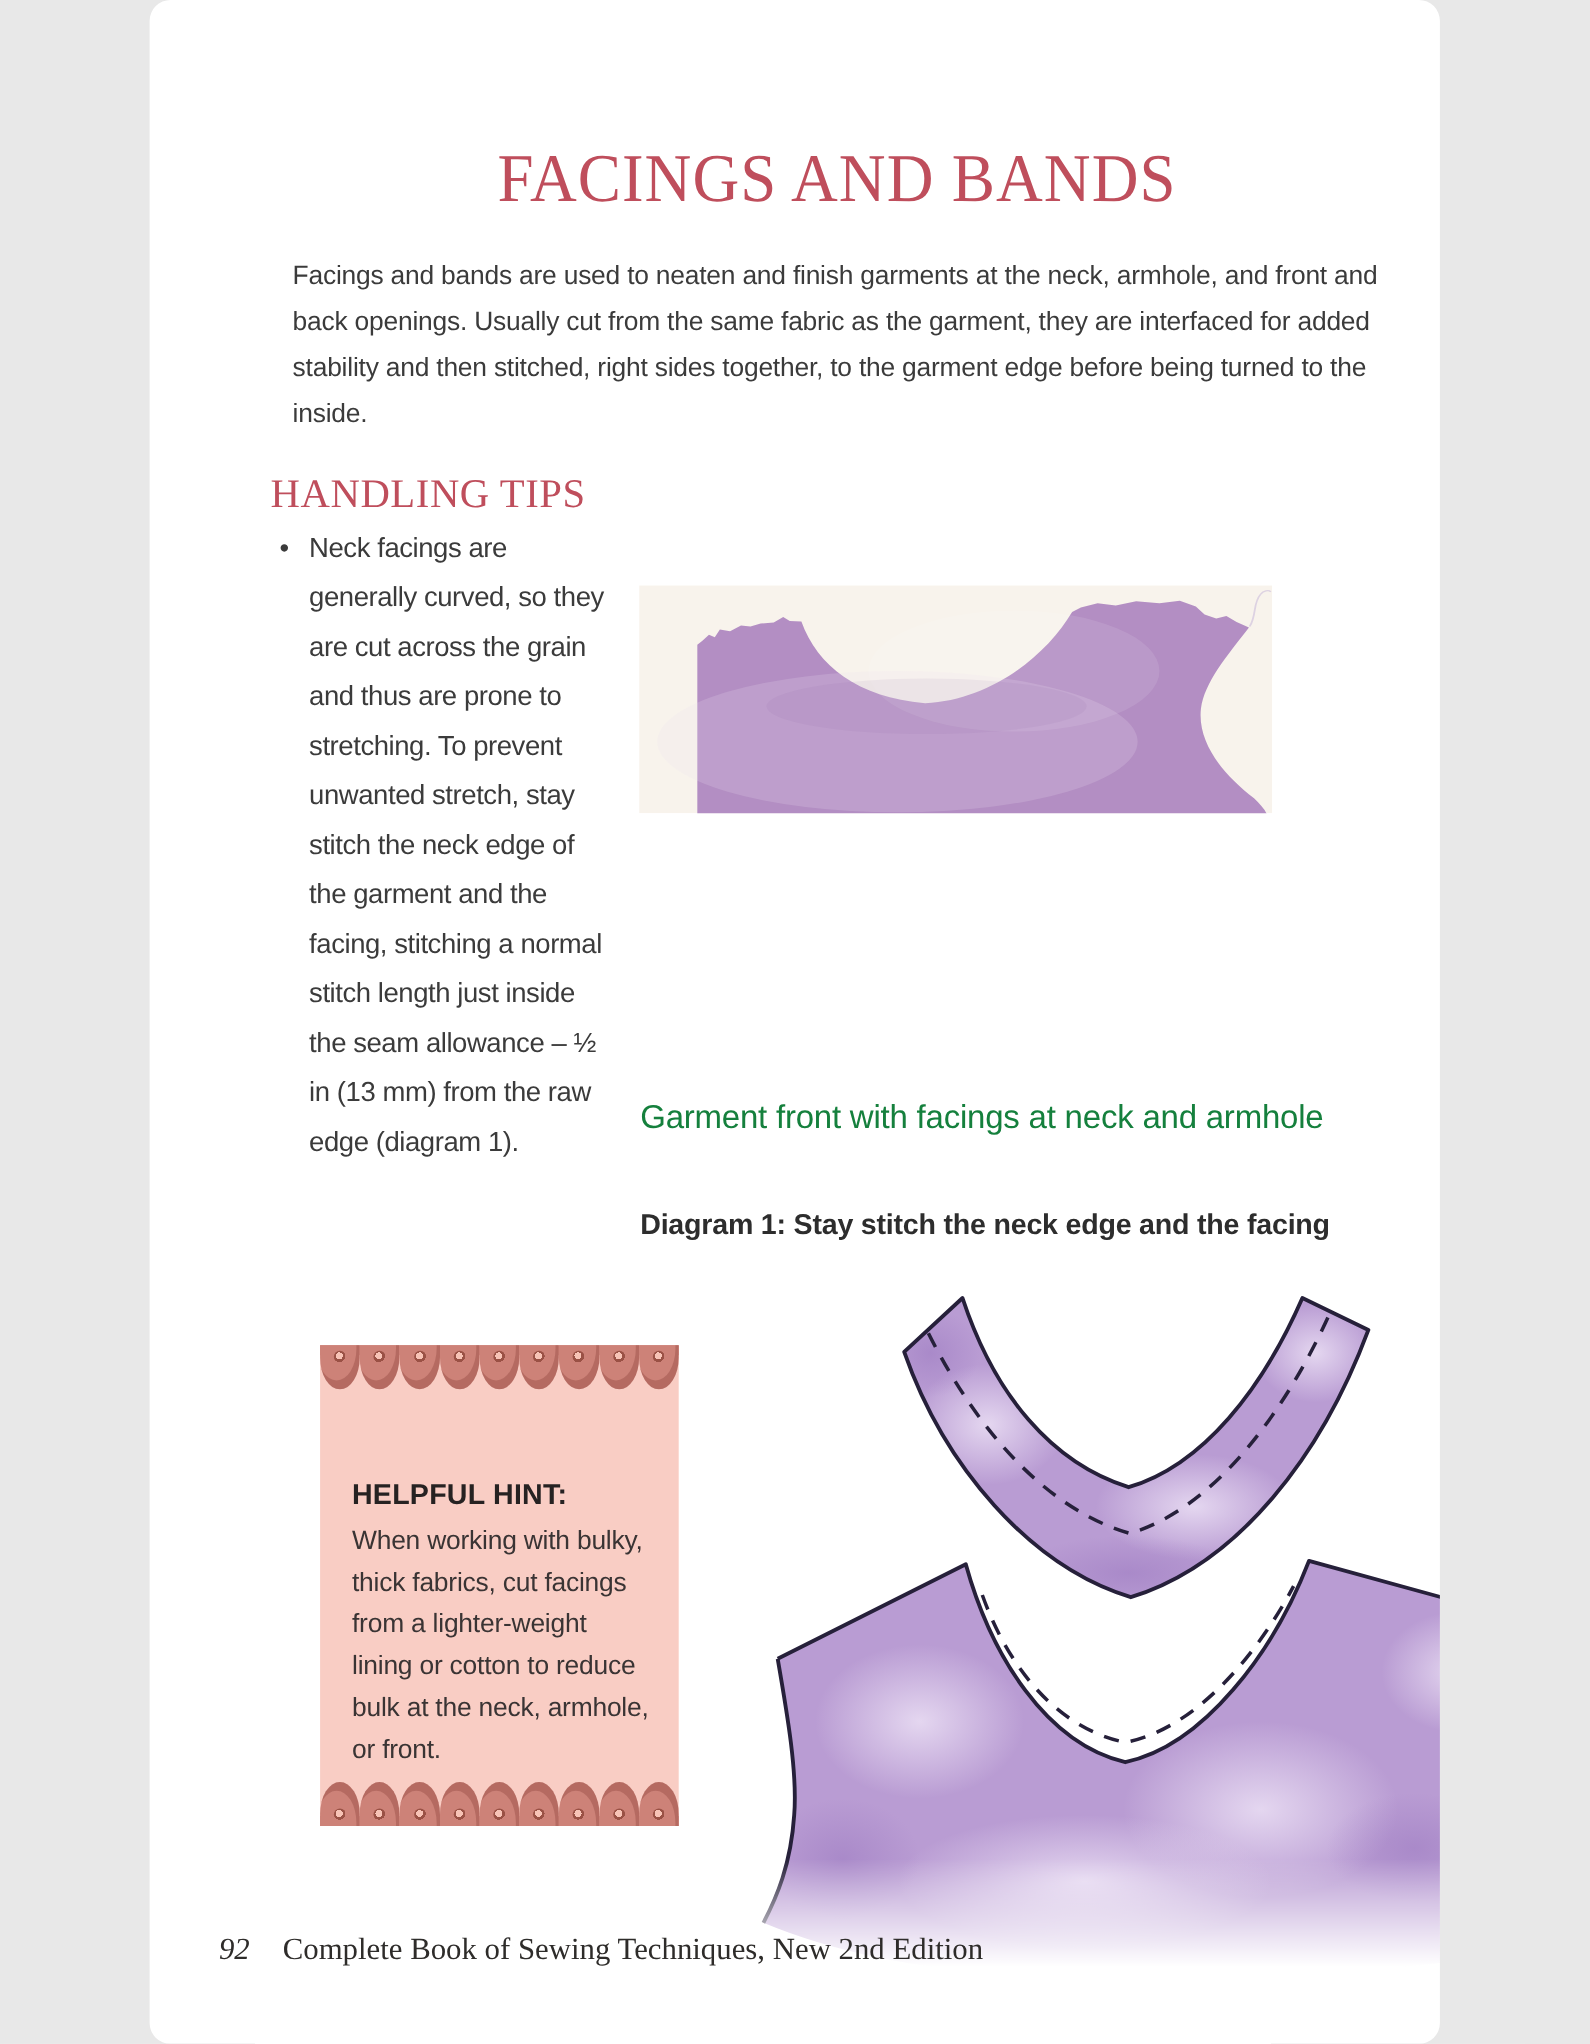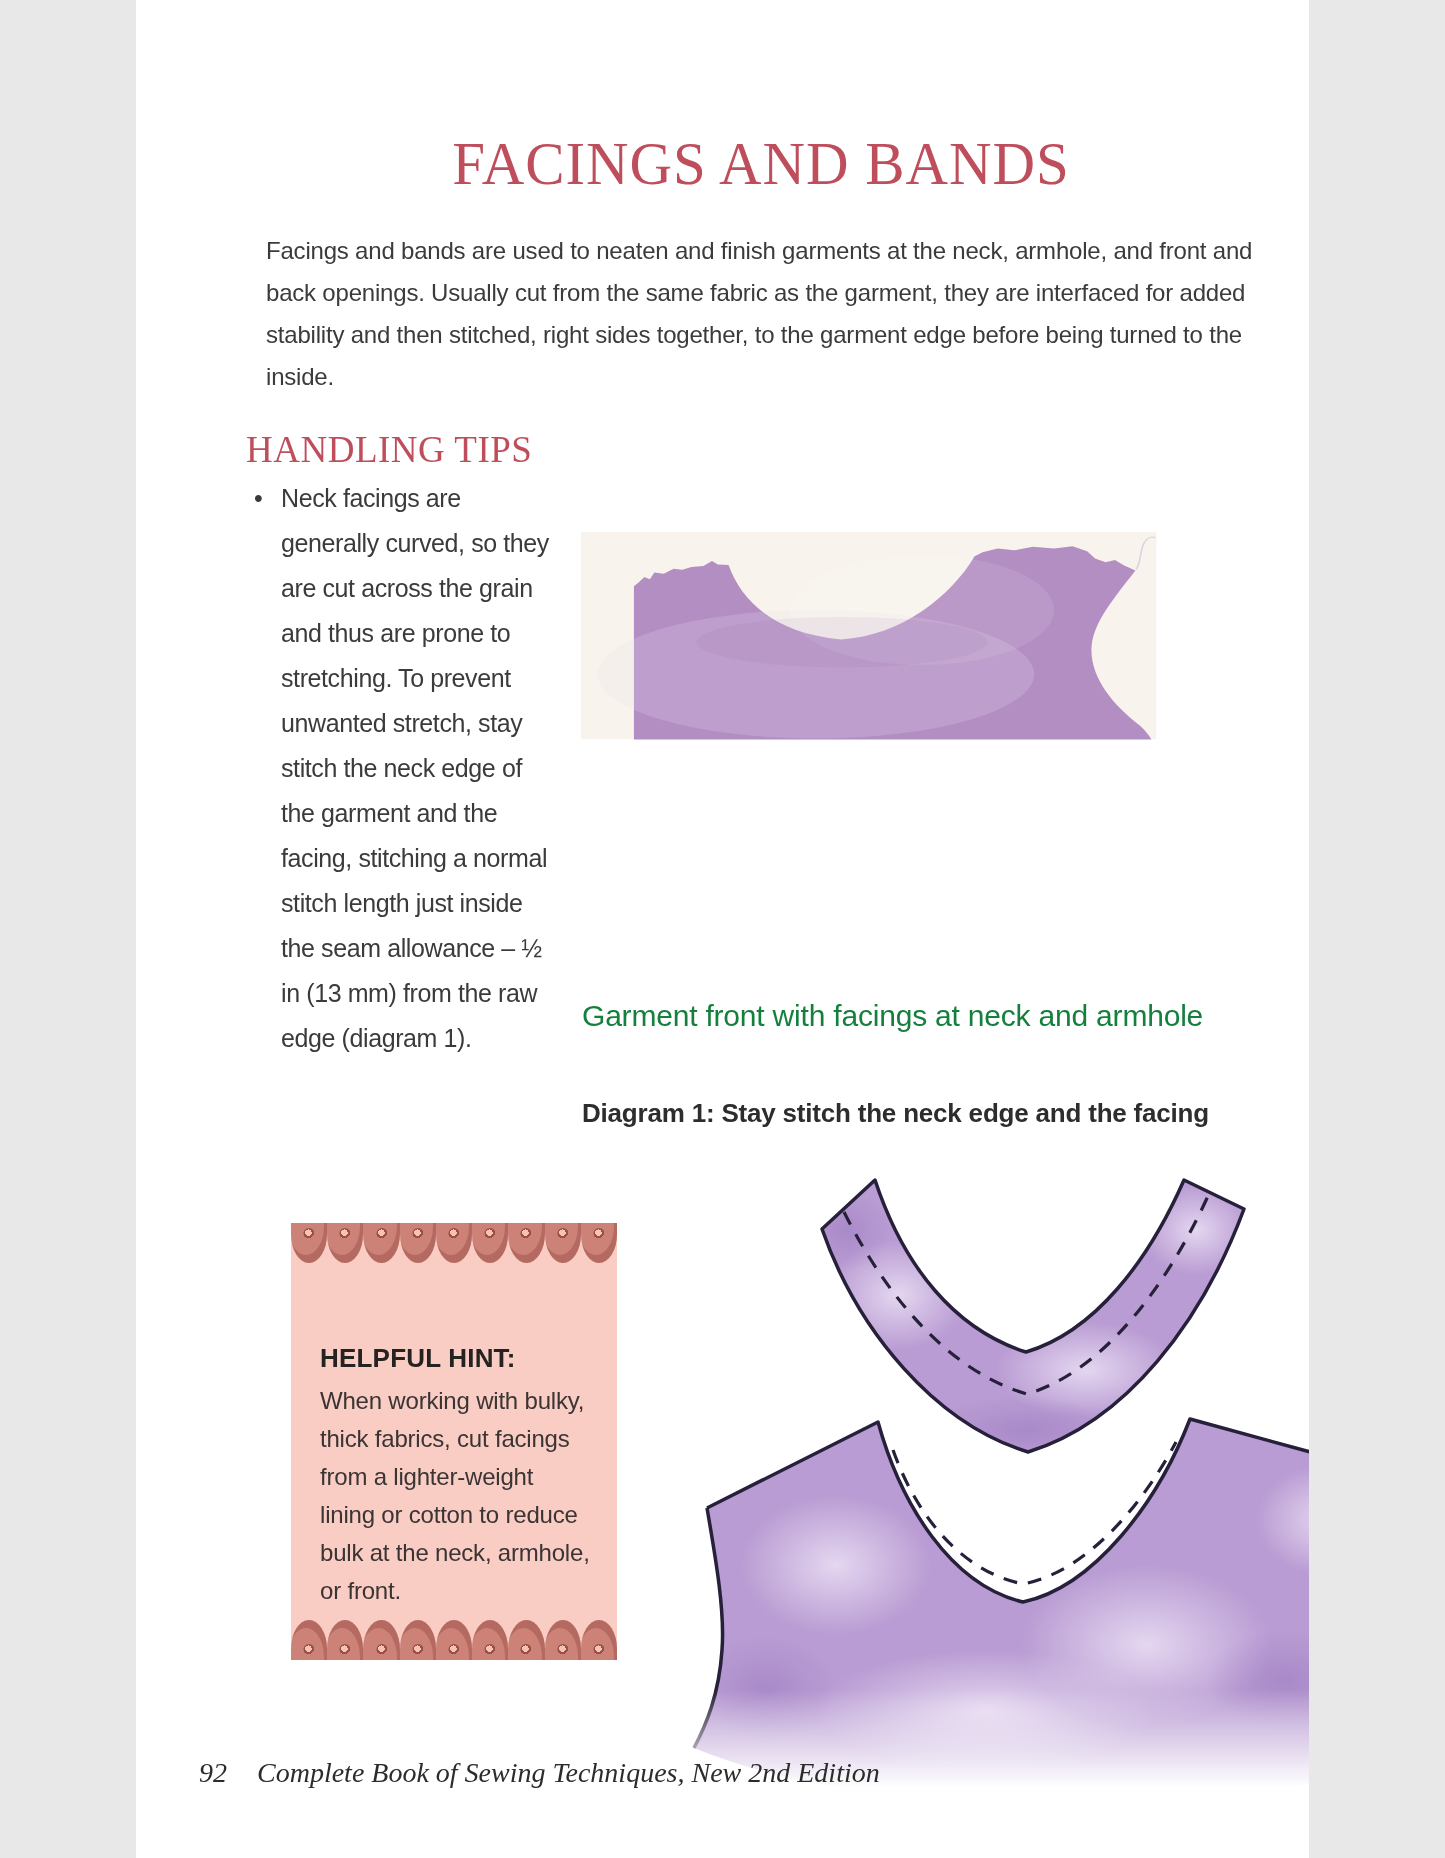--- a/index.html
+++ b/index.html
@@ -1,19 +1,19 @@
 <!DOCTYPE html>
 <html><head>
 <meta charset="utf-8">
 <style>
   html,body{margin:0;padding:0;background:#e8e8e8;}
   .page{
     position:relative;width:1173px;height:1858px;background:#ffffff;
     margin:0 auto;overflow:hidden;
-    font-family:"Liberation Sans","DejaVu Sans",sans-serif;color:#3b3b3b;
+    font-family:"Liberation Sans","DejaVu Sans",sans-serif;color:#3b3b3b;border-radius:19px;
   }
   .page-title{
     position:absolute;left:110px;top:128px;width:1030px;
     text-align:center;
     font-family:"Liberation Serif","DejaVu Serif",serif;
     font-size:62px;font-weight:400;letter-spacing:1px;
     color:#bf4e5c;transform:scaleX(0.95);transform-origin:center;
     white-space:nowrap;
   }
   .intro{
@@ -85,21 +85,21 @@
   }
   .hint-body{
     font-size:24px;line-height:38px;letter-spacing:-0.2px;margin:0;color:#3a3434;
   }
   .footer{
     position:absolute;left:63px;top:1757px;
     font-family:"Liberation Serif","DejaVu Serif",serif;
     font-size:28px;color:#2e2c2a;white-space:nowrap;
   }
   .footer .page-number{font-style:italic;}
-  .footer .book-title{font-style:italic;margin-left:30px;}
+  .footer .book-title{margin-left:30px;}
   svg{display:block;}
 </style>
 </head>
 <body>
 
 <div class="page">
 
   <div class="page-title">FACINGS AND BANDS</div>
 
   <div class="intro">

